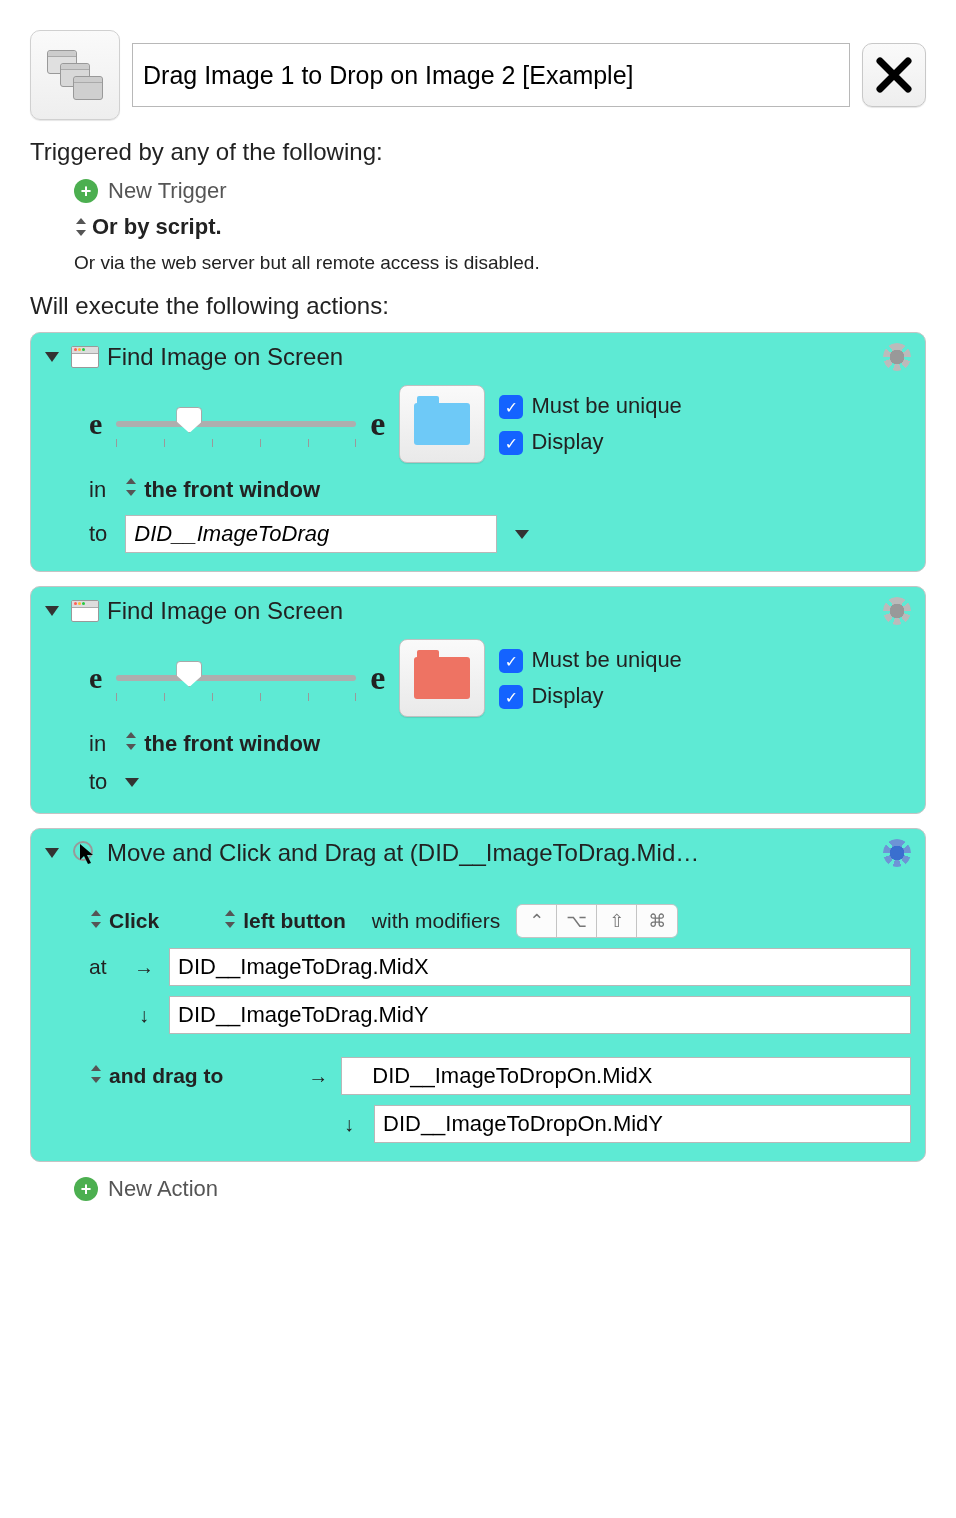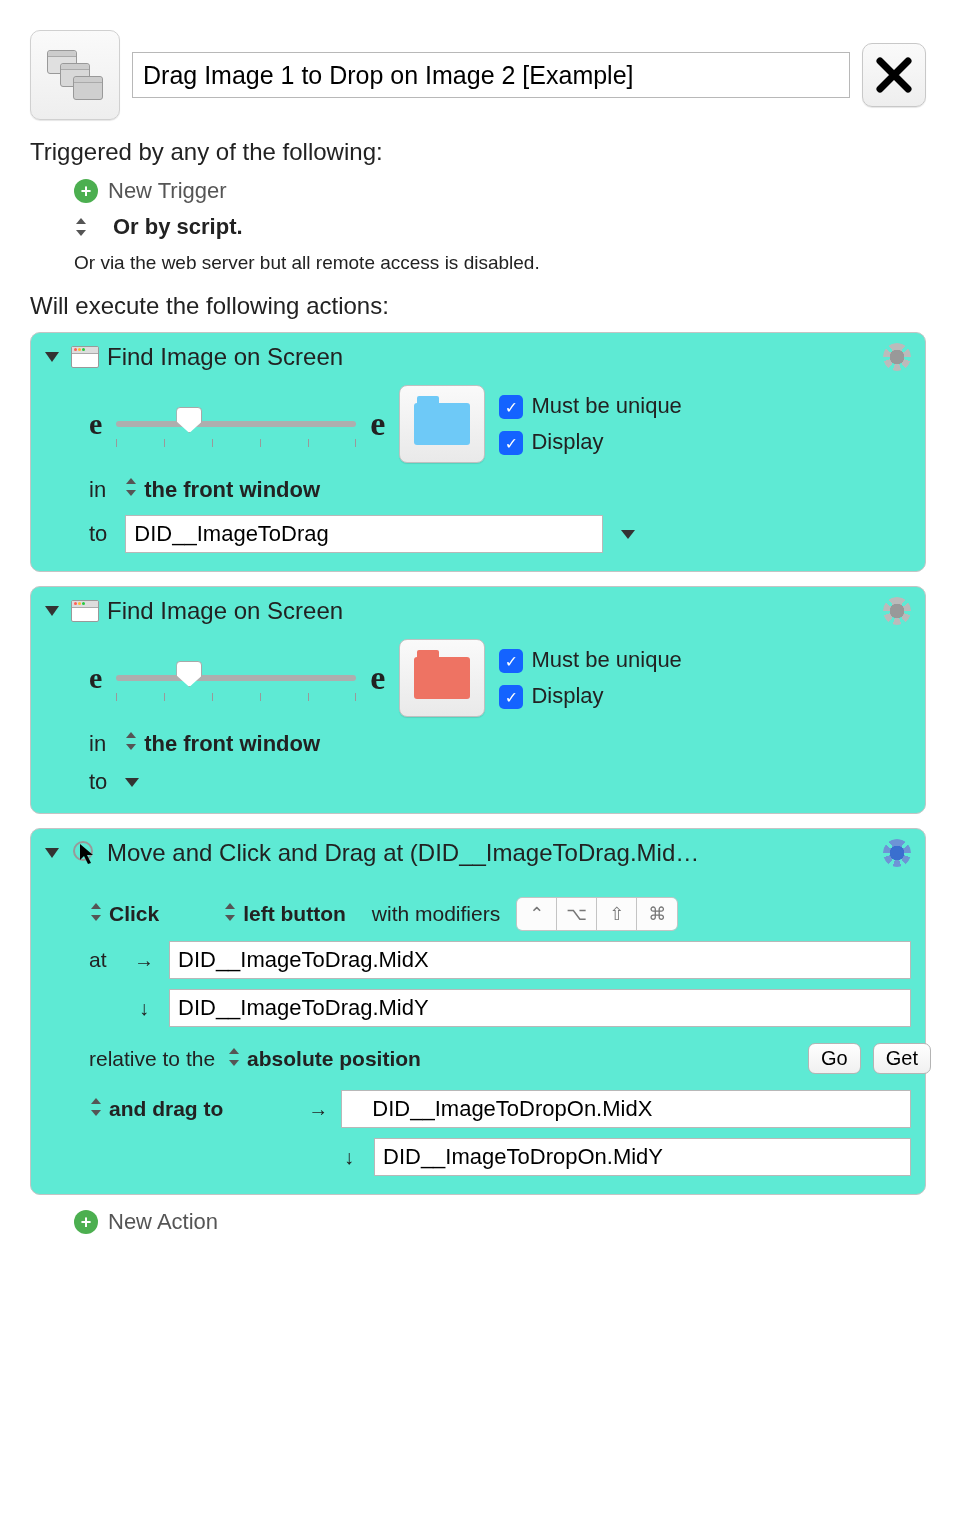--- a/index.html
+++ b/index.html
@@ -27,21 +27,21 @@
     box-shadow: 0 1px 1px rgba(0,0,0,0.1);
   }
   .stacked-windows { position:relative; width:56px; height:50px; }
   .sw { position:absolute; width:30px; height:24px; border:1px solid #999; border-radius:3px; background:#e0e0e0; }
   .sw .tb { height:6px; background:#ccc; border-bottom:1px solid #aaa; border-radius:3px 3px 0 0; }
   .sw1 { left:0; top:0; }
   .sw2 { left:13px; top:13px; background:#d8d8d8; }
   .sw3 { left:26px; top:26px; background:#cfcfcf; }
   .title-input {
     flex:1;
-    height:46px;
+    height:64px;
     border:1px solid #b8b8b8;
     padding:0 10px;
     font-size:25px;
     background:#fff;
   }
   .close-box {
     width:64px;height:64px;
     border:1px solid #c8c8c8;
     border-radius:10px;
     background:linear-gradient(#fafafa,#eee);
@@ -56,21 +56,21 @@
   }
   .plus-circle {
     width:24px;height:24px;border-radius:50%;
     background:#4caf50; color:#fff;
     display:flex;align-items:center;justify-content:center;
     font-size:18px; font-weight:bold;
   }
   .script-row {
     margin: 10px 0 12px 44px;
     font-weight:700; font-size:22px;
-    display:flex;align-items:center;gap:25px;
+    display:flex;align-items:center;gap:4px;
   }
   .updown-small {
     display:inline-block; width:14px; position:relative; height:20px;
   }
   .updown-small::before, .updown-small::after {
     content:""; position:absolute; left:2px; width:0;height:0;
     border-left:5px solid transparent; border-right:5px solid transparent;
   }
   .updown-small::before { top:1px; border-bottom:6px solid #555; }
   .updown-small::after { bottom:1px; border-top:6px solid #555; }
@@ -169,21 +169,21 @@
   .popup-label{display:flex;align-items:flex-start;gap:6px;font-weight:700;}
   .mod-buttons{display:flex;margin-left:4px;border:1px solid #c4c4c4;border-radius:6px;overflow:hidden;}
   .mod-buttons span{width:40px;height:32px;display:flex;align-items:center;justify-content:center;border-right:1px solid #c4c4c4;font-size:18px;color:#777;background:#fcfcfc;}
   .mod-buttons span:last-child{border-right:none;}
   .coord-row{display:flex;align-items:center;gap:14px;margin-top:10px;}
   .arrow-lbl{width:22px;text-align:center;font-size:20px;}
   .small-btn{
     border:1px solid #b4b4b4;border-radius:7px;background:linear-gradient(#fff,#f0f0f0);
     padding:3px 12px;font-size:20px;
   }
-  .row-line{display:flex;align-items:center;gap:12px;margin-top:16px;flex-wrap:nowrap;}
+  .row-line{display:flex;align-items:center;gap:12px;margin-top:23px;flex-wrap:nowrap;}
 </style>
 </head>
 <body>
 
 <div class="header-row">
   <div class="macro-icon-box">
     <div class="stacked-windows">
       <div class="sw sw1">
           <div class="tb"></div>
         </div>
@@ -255,21 +255,21 @@
     </div>
     <div class="in-row">
       <span>in</span>
       <span class="popup-label">
         <span class="updown-small"></span>
         <span>the front window</span>
       </span>
     </div>
     <div class="to-row">
       <span>to</span>
-      <input class="input-wide" style="width: 478px;" value="DID__ImageToDrag">
+      <input class="input-wide" style="width: 372px; font-style: italic;" value="DID__ImageToDrag">
       <span class="chevron-down"></span>
     </div>
   </div>
 </div>
 
 <div class="action-panel">
   <div class="action-header">
     <div class="disclosure"></div>
     <div class="mini-window">
       <div class="dots">
@@ -355,30 +355,20 @@
       <span style="width:30px">at</span>
       <span class="arrow-lbl">→</span>
       <input class="input-wide" style="flex: 1 1 0%;" value="DID__ImageToDrag.MidX">
     </div>
     <div class="coord-row">
       <span style="width:30px"></span>
       <span class="arrow-lbl">↓</span>
       <input class="input-wide" style="flex: 1 1 0%;" value="DID__ImageToDrag.MidY">
     </div>
 
-    <div class="row-line">
-      <span>relative to the</span>
-      <span class="popup-label">
-        <span class="updown-small"></span>
-        <span>absolute position</span>
-      </span>
-      <span style="flex:1"></span>
-      <button class="small-btn">Go</button>
-      <button class="small-btn" style="margin-right:-20px">Get</button>
-    </div>
 
     <div class="row-line">
       <span class="popup-label">
         <span class="updown-small"></span>
         <span>and drag to</span>
       </span>
       <span style="width:60px"></span>
       <span class="arrow-lbl">→</span>
       <input class="input-wide" style="flex: 1 1 0%; padding-left: 30px;" value="DID__ImageToDropOn.MidX">
     </div>

